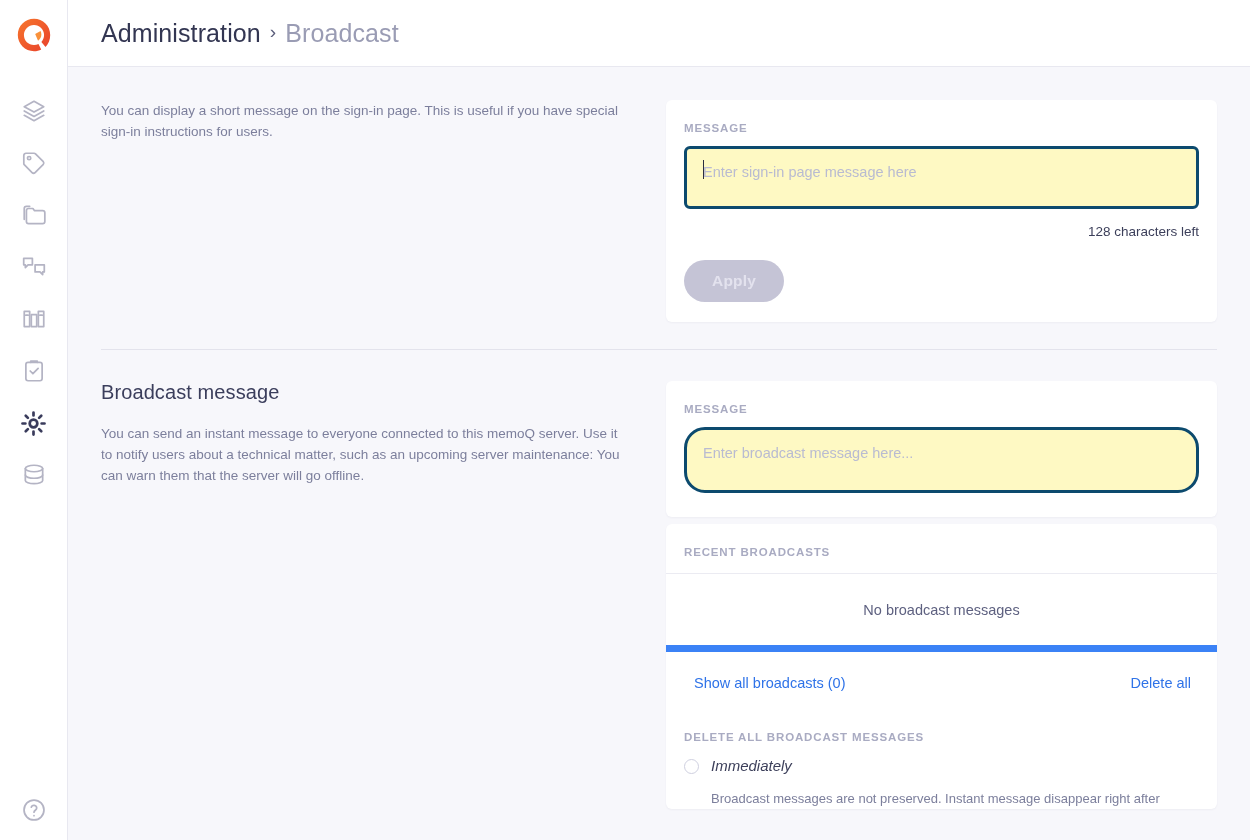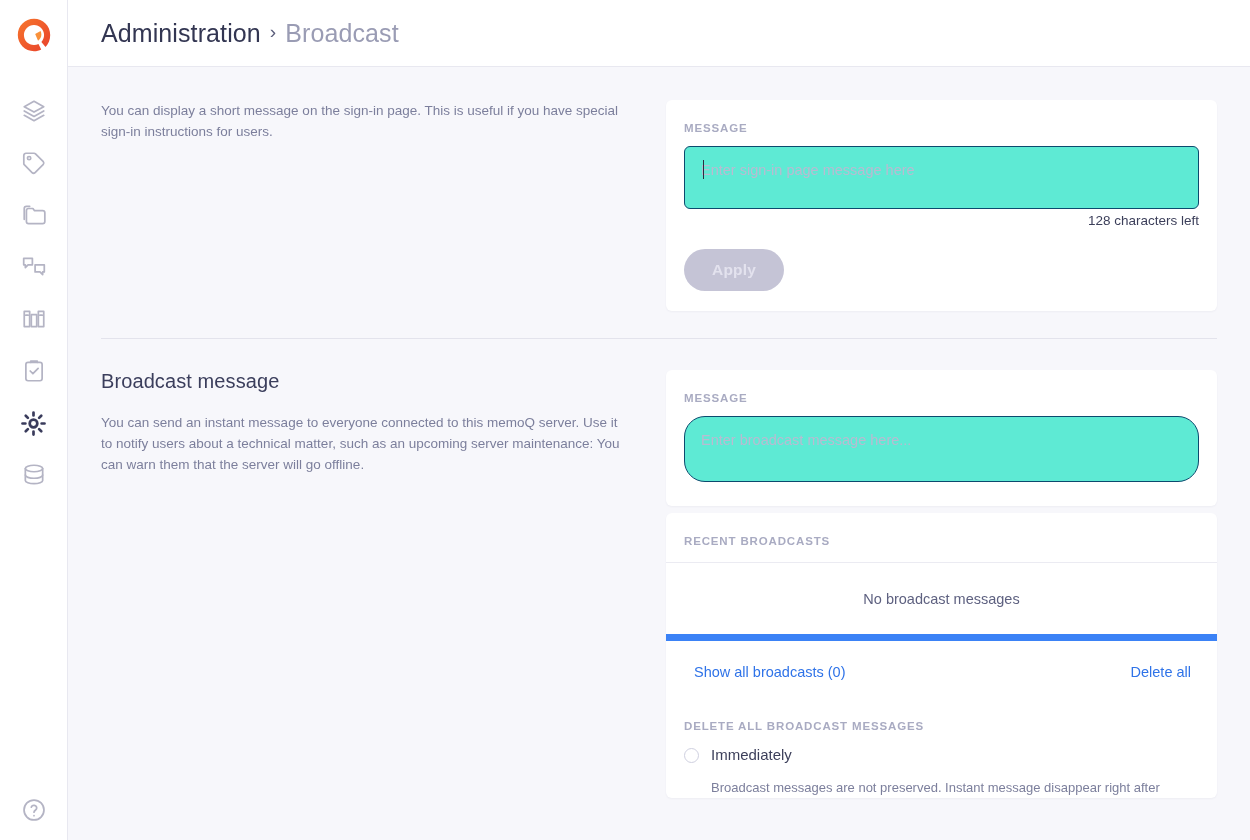--- a/index.html
+++ b/index.html
@@ -158,23 +158,23 @@
     font-size: 11.5px;
     font-weight: bold;
     letter-spacing: 0.85px;
     color: #a9abc2;
     margin-bottom: 12px;
   }
 
   .textarea {
     width: 100%;
     height: 63px;
-    border: 1px solid #0c4a6e;
+    border: 3px solid #0c4a6e;
     border-radius: 6px;
-    background: #5eead4;
+    background: #fef9c3;
     font-family: "Liberation Sans", sans-serif;
     font-size: 14.5px;
     color: #3c3f5a;
     padding: 13px 16px;
     resize: none;
     outline: none;
     line-height: 20px;
   }
   .textarea::placeholder { color: #b9bbd1; }
   .textarea.tall { height: 66px; border-radius: 21px; }
@@ -187,20 +187,21 @@
     height: 19px;
     background: #2b2d40;
   }
 
   .textarea-wrap { position: relative; }
 
   .char-count {
     text-align: right;
     font-size: 13.5px;
     color: #3c3f5a;
+    margin-top: 11px;
   }
 
   .btn {
     border: none;
     border-radius: 22px;
     height: 42px;
     padding: 0 28px;
     font-family: "Liberation Sans", sans-serif;
     font-size: 15.5px;
     font-weight: bold;
@@ -270,20 +271,21 @@
     background: #fff;
     margin-top: 4px;
     flex-shrink: 0;
     cursor: pointer;
   }
 
   .radio-label {
     font-size: 15px;
     color: #3c3f5a;
     line-height: 21px;
+    font-style: italic;
   }
 
   .radio-desc {
     font-size: 13px;
     color: #7c7f9c;
     line-height: 20px;
     margin-top: 13px;
   }
 </style>
 </head>

